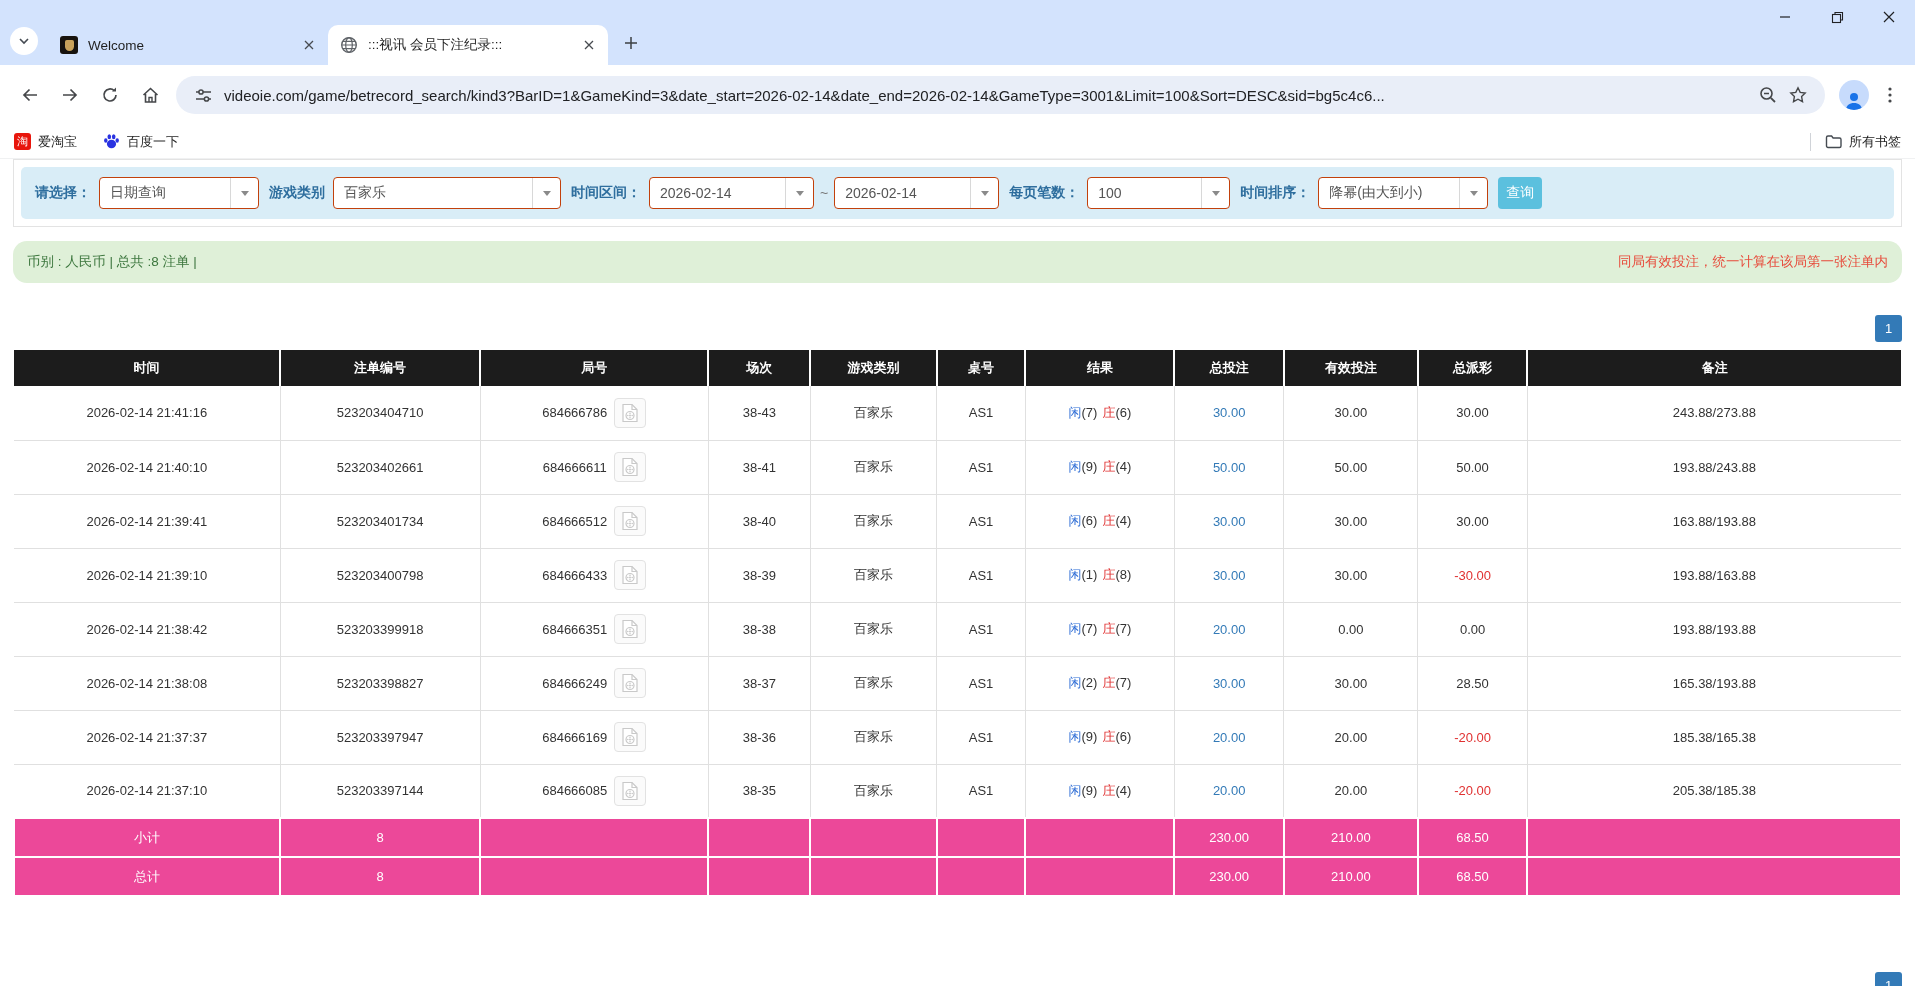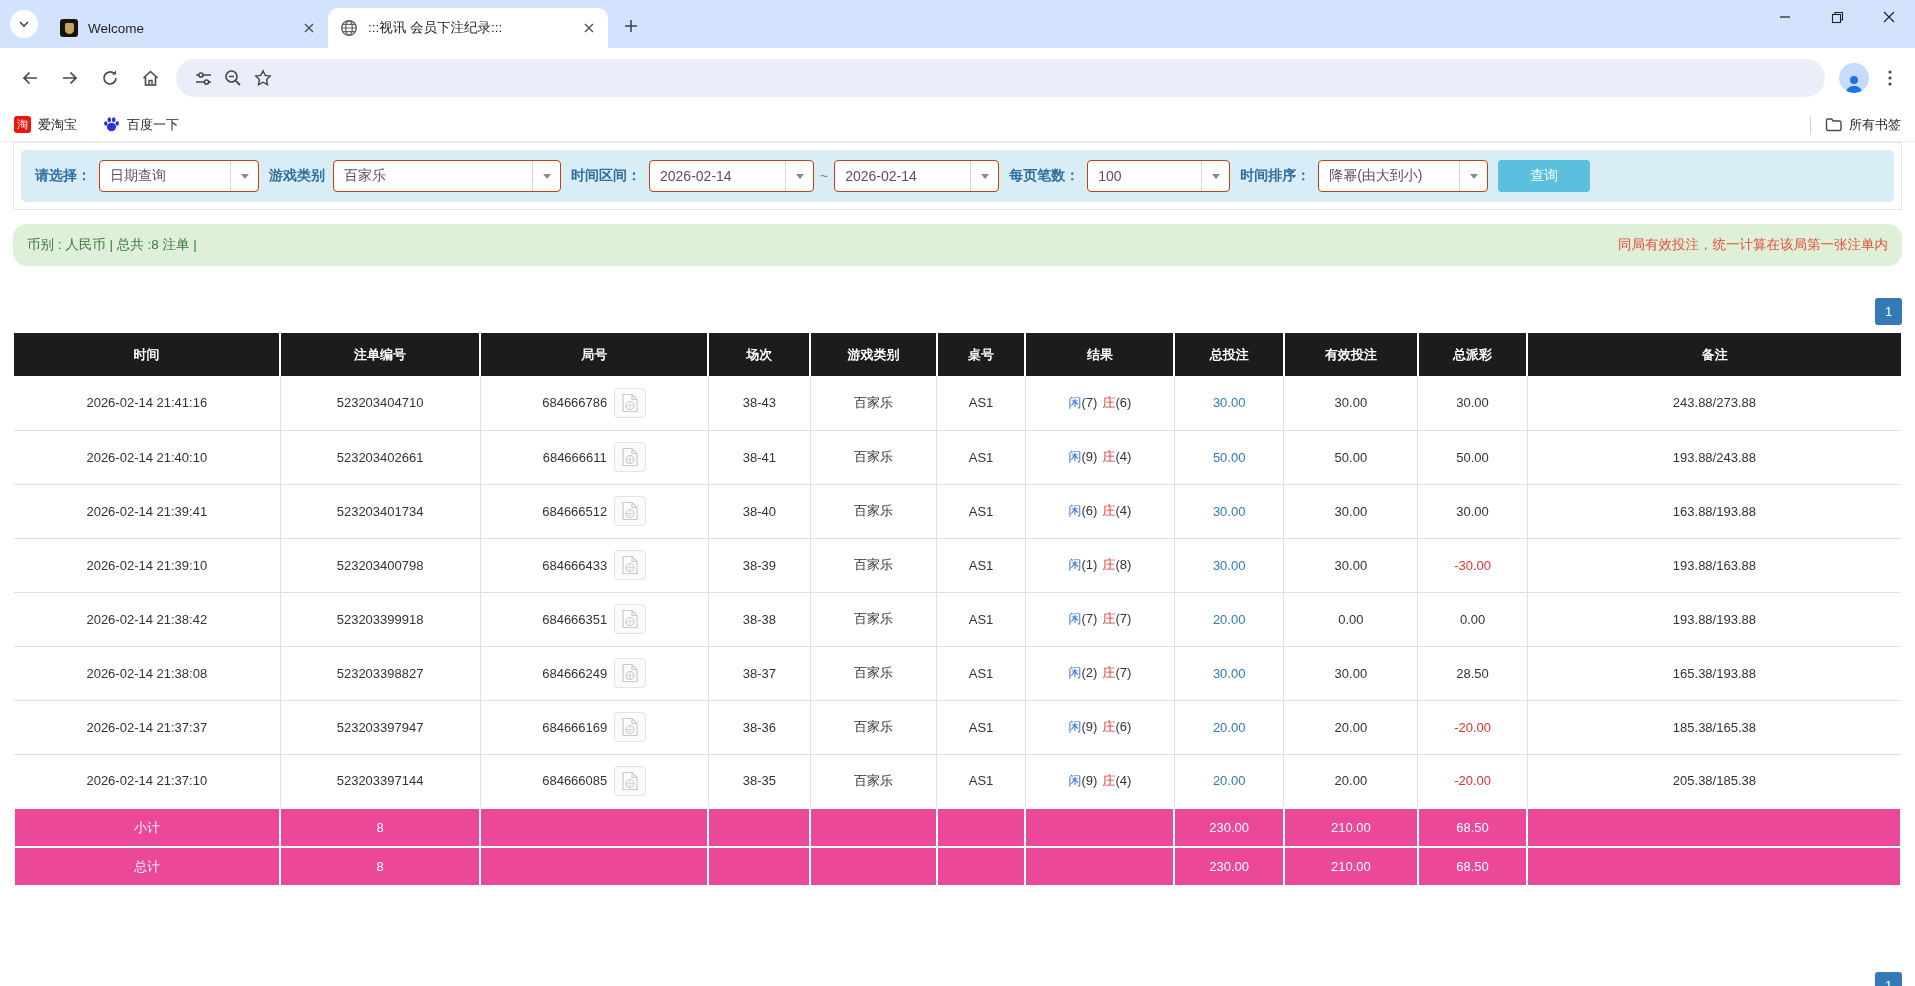--- a/index.html
+++ b/index.html
@@ -1,21 +1,21 @@
 <!DOCTYPE html>
 <html><head>
 <meta charset="utf-8">
 <style>
   * { margin:0; padding:0; box-sizing:border-box; }
   html,body { width:1915px; height:986px; overflow:hidden; background:#fff;
     font-family:"Liberation Sans","DejaVu Sans",sans-serif; }
   body { position:relative; }
 
   
-  .tab-strip { height:48px; background:#d3e3fd; display:flex; align-items:flex-end; }
+  .tab-strip { height:65px; background:#d3e3fd; display:flex; align-items:flex-end; }
   .tab-search-btn { width:28px; height:28px; margin:0 10px 10px 10px; border-radius:14px;
     background:#fff; display:flex; align-items:center; justify-content:center; color:#454b52; }
   .tab { width:280px; height:40px; display:flex; align-items:center; padding:0 10px 0 12px;
     font-size:13.5px; color:#1f1f1f; border-radius:10px 10px 0 0; position:relative; }
   .tab.active { background:#fff; }
   .tab .favicon { width:18px; height:18px; margin-right:10px; flex:0 0 auto; }
   .tab .tab-title { flex:1; white-space:nowrap; overflow:hidden; }
   .tab .tab-close { width:18px; height:18px; border-radius:9px; display:flex; align-items:center;
     justify-content:center; color:#474b50; }
   .fav-welcome { background:#17130e; border-radius:3px; display:flex; align-items:center; justify-content:center; }
@@ -57,33 +57,33 @@
   .f-label { font-weight:bold; margin:0 8px 0 10px; white-space:nowrap; }
   .select { background:#fff; border:1px solid #c2410c; border-radius:4px; height:32px; display:flex;
     align-items:center; color:#555; }
   .select .sel-val { flex:1; padding:0 10px; font-size:14px; white-space:nowrap; overflow:hidden; }
   .select .sel-caret { width:28px; height:100%; border-left:1px solid #d8d8d8; display:flex;
     align-items:center; justify-content:center; }
   .caret-tri { width:0; height:0; border-left:4px solid transparent; border-right:4px solid transparent;
     border-top:5px solid #8a8a8a; }
   .tilde { color:#777; margin:0 6px; }
   .search-btn { background:#5bc0de; color:#fff; border:none; border-radius:4px; height:32px;
-    padding:0 32px; font-size:14px; margin-left:10px; }
+    padding:0 8px; font-size:14px; margin-left:10px; }
 
   .info-bar { margin-top:14px; background:#dff0d8; padding:12px 14px; display:flex;
     align-items:center; justify-content:space-between; font-size:13.5px;border-radius:14px; }
   .info-left { color:#3c763d; }
   .info-right { color:#e74c3c; }
 
   .pagination-row { display:flex; justify-content:flex-end; margin:32px 0 8px 0; }
   .page-num { min-width:27px; height:27px; background:#337ab7; color:#fff; font-size:13px;
     display:flex; align-items:center; justify-content:center; border-radius:3px; }
 
   table.records { width:100%; border-collapse:collapse; font-size:13px; table-layout:fixed; }
-  .records thead th { background:#1c1c1c; color:#fff; font-weight:bold; height:43px;
+  .records thead th { background:#1c1c1c; color:#fff; font-weight:bold; height:36px;
     border-right:2px solid #fff; }
   .records thead th:last-child { border-right:none; }
   .records tbody td { border:1px solid #e0e0e0; border-left:none; text-align:center; height:54px;
     color:#333; }
   .records tbody td:last-child { border-right:none; }
   .records tbody tr:first-child td { border-top:none; }
   .round-wrap { display:inline-flex; align-items:center; gap:7px; }
   .video-btn { width:32px; height:30px; background:#fbfbfb; border:1px solid #e2e2e2; border-radius:4px;
     display:inline-flex; align-items:center; justify-content:center; padding:0; }
   .res-player { color:#2b6bd5; }
@@ -179,20 +179,21 @@
       </svg>
   </div>
   <div class="omnibox">
     <span class="omni-icon">
       <svg width="17" height="17" viewBox="0 0 17 17">
           <path d="M1 5h15M1 12h15" stroke="currentColor" stroke-width="1.6"></path>
           <circle cx="6" cy="5" r="2.1" fill="#e9eef8" stroke="currentColor" stroke-width="1.5"></circle>
           <circle cx="11.5" cy="12" r="2.1" fill="#e9eef8" stroke="currentColor" stroke-width="1.5"></circle>
         </svg>
     </span>
+    <span class="url-text">videoie.com/game/betrecord_search/kind3?BarID=1&amp;GameKind=3&amp;date_start=2026-02-14&amp;date_end=2026-02-14&amp;GameType=3001&amp;Limit=100&amp;Sort=DESC&amp;sid=bg5c4c6...</span>
     <span class="omni-icon">
       <svg width="18" height="18" viewBox="0 0 18 18">
           <circle cx="7.5" cy="7.5" r="5.5" fill="none" stroke="currentColor" stroke-width="1.6"></circle>
           <path d="M11.8 11.8L16 16" stroke="currentColor" stroke-width="1.8"></path>
           <path d="M5 7.5h5" stroke="currentColor" stroke-width="1.5"></path>
         </svg>
     </span>
     <span class="omni-icon">
       <svg width="18" height="18" viewBox="0 0 18 18">
           <path d="M9 1.8l2.2 4.6 5 .7-3.6 3.5.9 5-4.5-2.4-4.5 2.4.9-5L1.8 7.1l5-.7z" fill="none" stroke="currentColor" stroke-width="1.4"></path>

